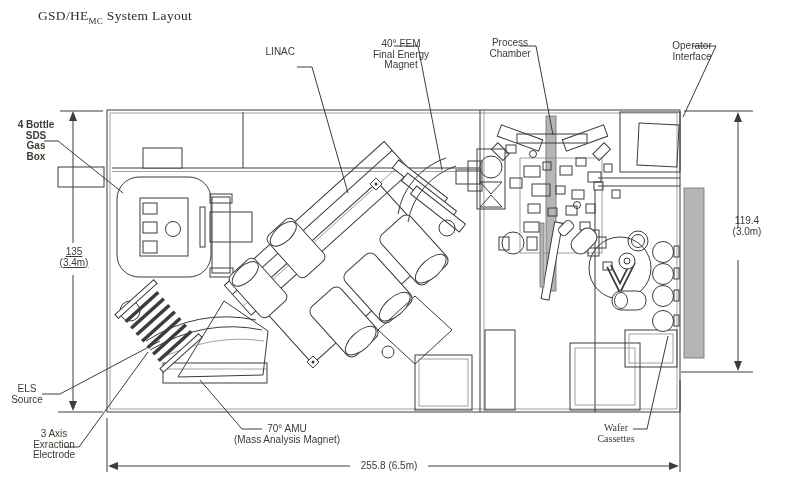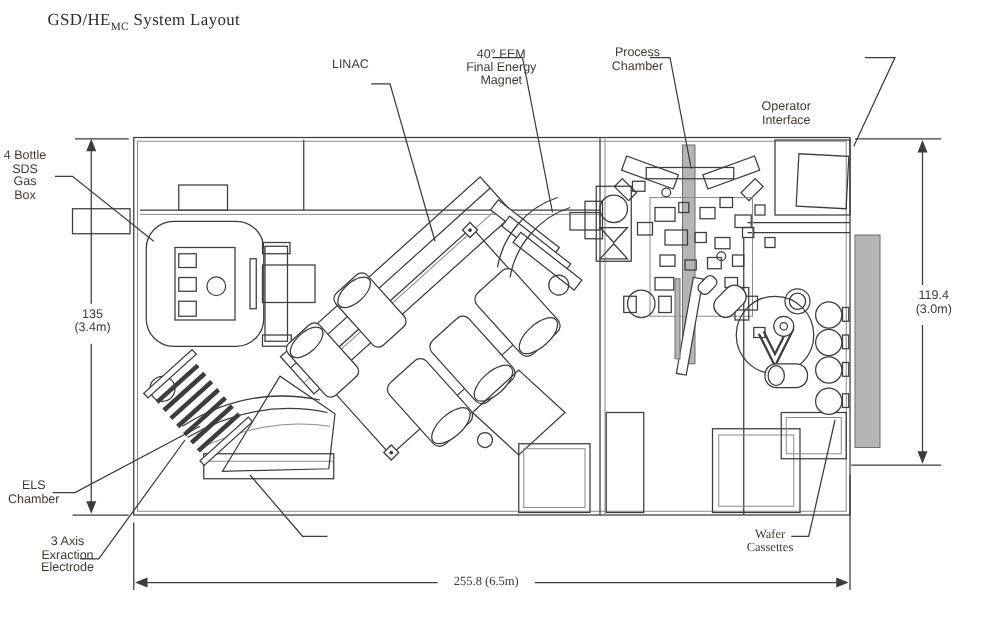--- a/index.html
+++ b/index.html
@@ -299,37 +299,39 @@
     <g>
       <line class="ln" x1="107" y1="418" x2="107" y2="472"></line>
       <line class="ln" x1="680" y1="380" x2="680" y2="472"></line>
       <line class="ln" x1="112" y1="466" x2="350" y2="466"></line>
       <line class="ln" x1="428" y1="466" x2="675" y2="466"></line>
       <polygon class="dk" points="108,466 118,462 118,470"></polygon>
       <polygon class="dk" points="679,466 669,462 669,470"></polygon>
     </g>
   </svg>
 
-  <div class="lbl" style="left:20px;top:120px;">4 Bottle
+  <div class="lbl" style="left:36px;top:120px;font-weight:bold;">4 Bottle
 SDS
 Gas
 Box</div>
   <div class="lbl right" style="left:295px;top:47px;">LINAC</div>
   <div class="lbl" style="left:368px;top:39px;margin-left:33px;">40° FEM
 Final Energy
 Magnet</div>
   <div class="lbl" style="left:510px;top:38px;">Process
 Chamber</div>
-  <div class="lbl" style="left:629px;top:41px;margin-top:40px;">Operator
+  <div class="lbl" style="left:692px;top:41px;">Operator
 Interface</div>
   <div class="lbl" style="left:27px;top:384px;">ELS
-Chamber</div>
+Source</div>
   <div class="lbl" style="left:54px;top:429px;">3 Axis
 Exraction
 Electrode</div>
+  <div class="lbl" style="left:287px;top:424px;">70° AMU
+(Mass Analysis Magnet)</div>
   <div class="lbl" style="left:616px;top:423px;font-family:Liberation Serif, serif;">Wafer
 Cassettes</div>
-  <div class="lbl" style="left:74px;top:247px;">135
+  <div class="lbl" style="left:74px;top:247px;text-decoration:underline;">135
 (3.4m)</div>
-  <div class="lbl" style="left:747px;top:232px;">119.4
+  <div class="lbl" style="left:747px;top:216px;">119.4
 (3.0m)</div>
-  <div class="lbl" style="left:389px;top:461px;font-family:Liberation Serif, serif;">255.8 (6.5m)</div>
+  <div class="lbl" style="left:389px;top:461px;">255.8 (6.5m)</div>
 </div>
 
 </body></html>

